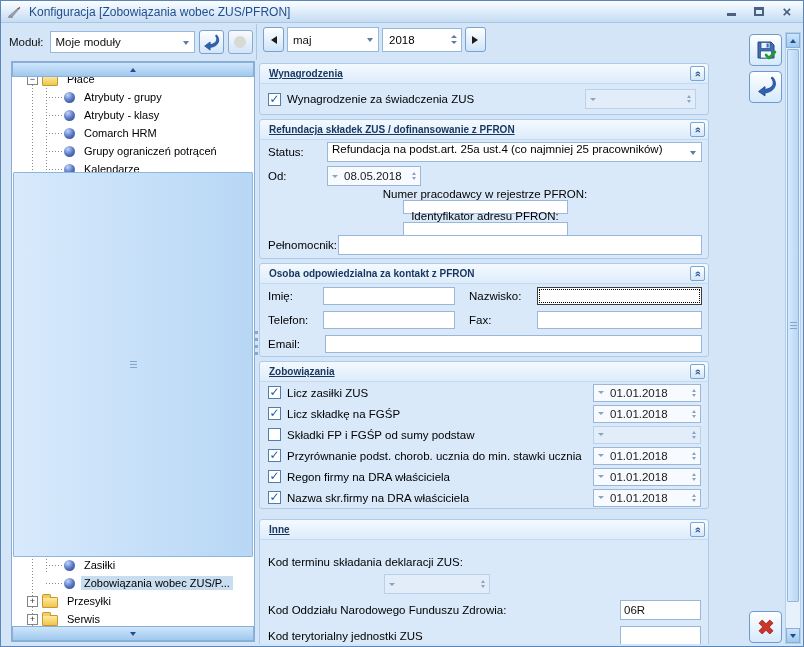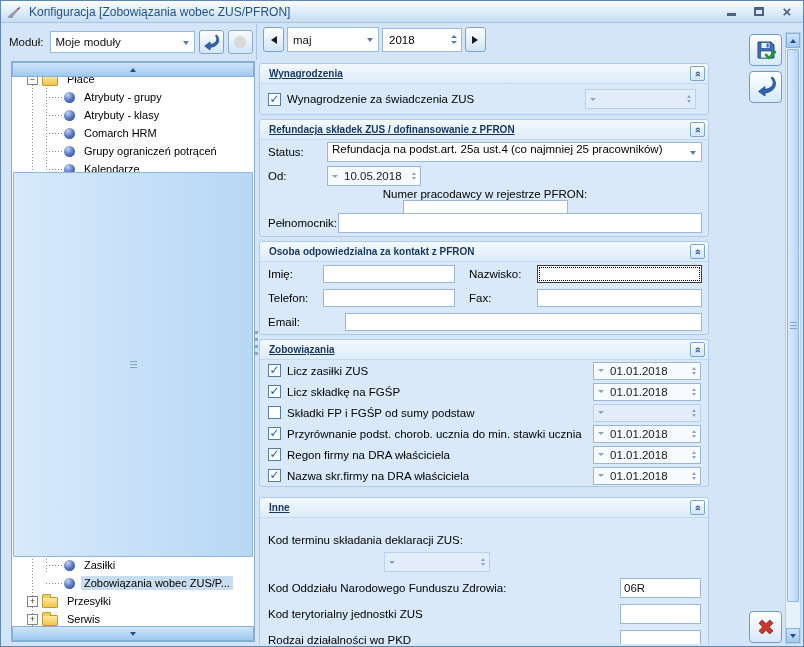--- a/index.html
+++ b/index.html
@@ -361,30 +361,34 @@
           <span>Refundacja na podst.art. 25a ust.4 (co najmniej 25 pracowników)</span>
           <span class="ca tri-d"></span>
         </span>
       </div>
       <div class="frow h24">
         <span style="width:59px;">Od:</span>
         <span class="datectl" style="width:94px;height:20px;">
           <span class="dd">
               <span class="tri-d"></span>
             </span>
-          <span class="val">10.05.2018</span>
+          <span class="val">08.05.2018</span>
           <span class="spin">
               <span class="tri-u"></span>
               <span class="tri-d"></span>
             </span>
         </span>
       </div>
       <div>
           <div class="frow h22">
             <span style="flex: 1 1 0%;">Numer pracodawcy w rejestrze PFRON:</span>
+            <input class="ti" style="width: 165px;">
+          </div>
+          <div class="frow h22">
+            <span style="flex: 1 1 0%;">Identyfikator adresu PFRON:</span>
             <input class="ti" style="width: 165px;">
           </div>
           <div class="frow h26">
             <span style="width: 70px;">Pełnomocnik:</span>
             <input class="ti tall" style="flex: 1 1 0%;">
           </div>
         </div>
     </div>
 
     <div class="section">
@@ -402,21 +406,21 @@
         <input class="ti focused" style="width: 165px;" value="">
       </div>
       <div class="frow h24">
         <span style="width:55px;">Telefon:</span>
         <input class="ti" style="width: 132px;" value="">
         <span style="width:14px;"></span>
         <span style="width:68px;">Fax:</span>
         <input class="ti" style="width: 165px;" value="">
       </div>
       <div class="frow h24">
-        <span style="width:77px;">Email:</span>
+        <span style="width:57px;">Email:</span>
         <input class="ti" style="flex: 1 1 0%;" value="">
       </div>
     </div>
 
     <div class="section" style="margin-bottom:10px;">
       <div class="sec-head">
         <span class="sec-title u">Zobowiązania</span>
         <div class="collapse-btn">
             <span>»</span>
           </div>

